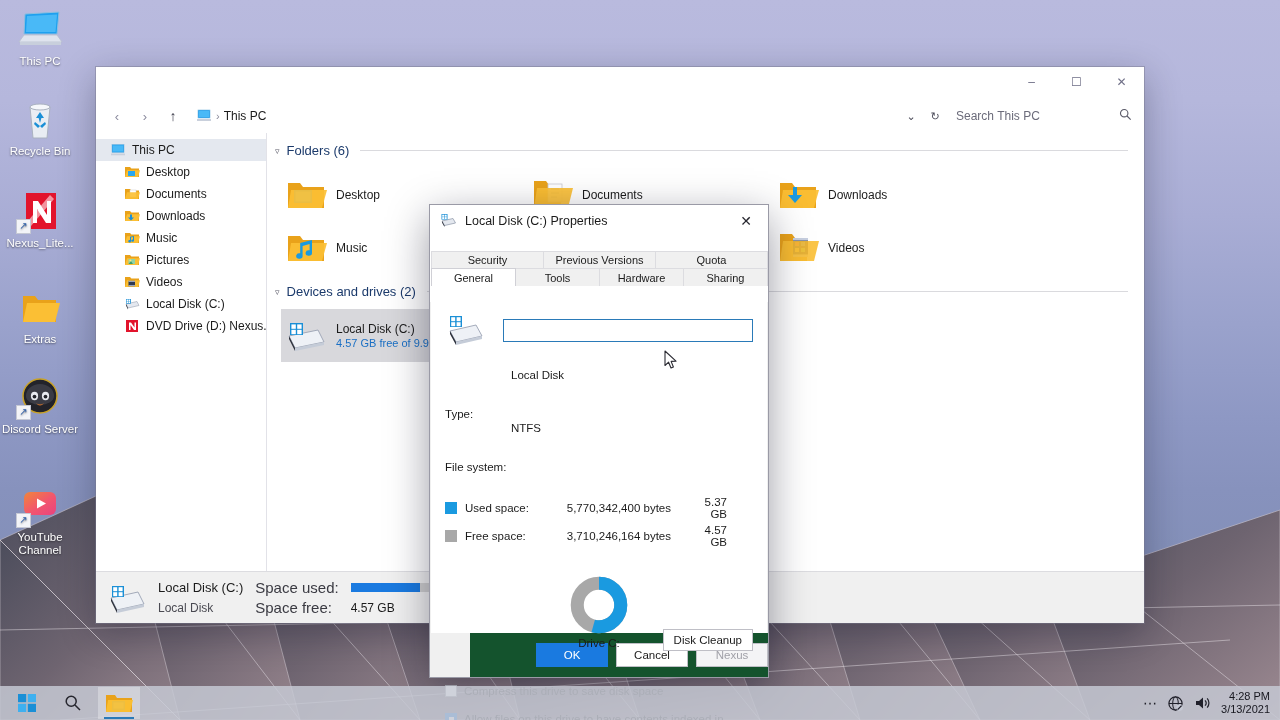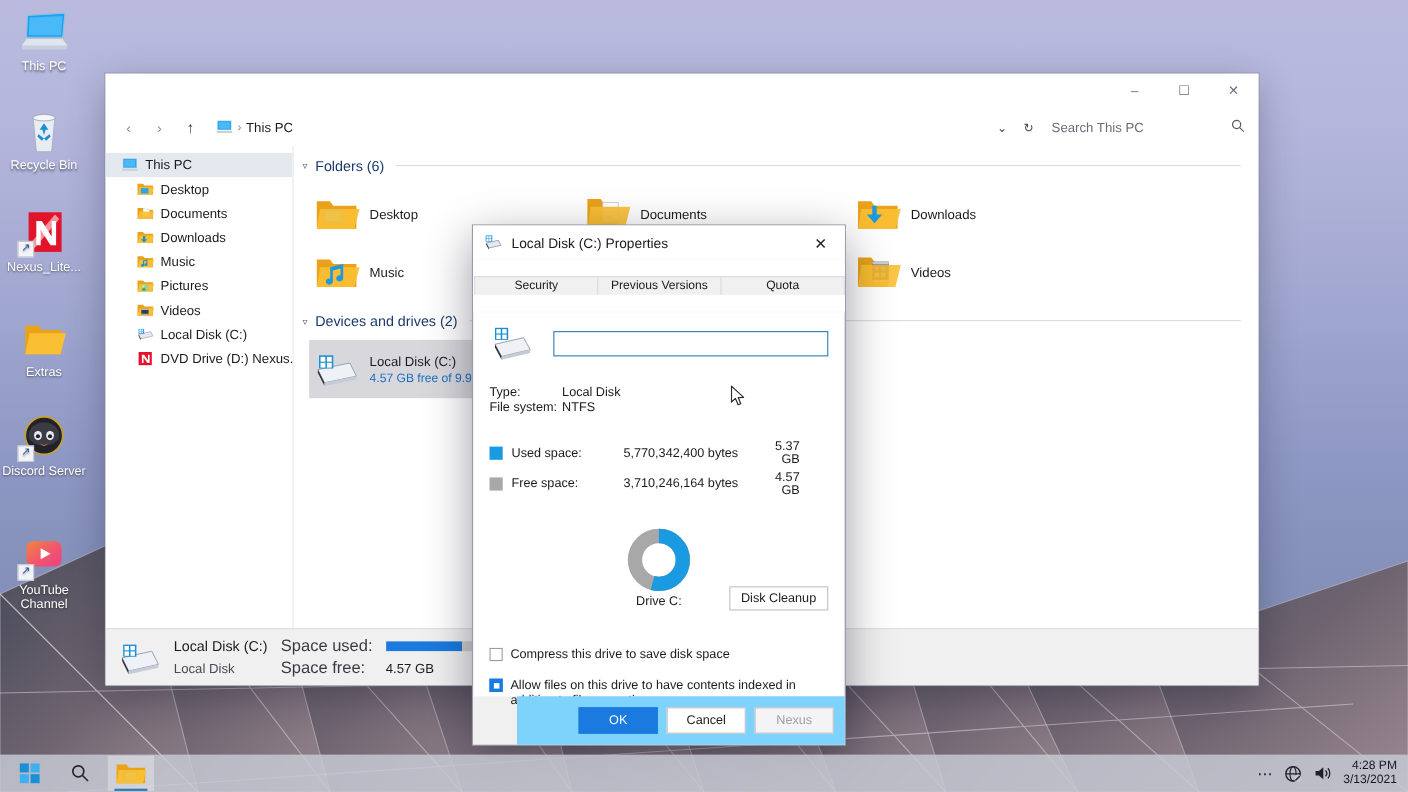--- a/index.html
+++ b/index.html
@@ -186,21 +186,21 @@
   .hr { height: 1px; background: #e6e6ea; margin: 10px 0; }
   #vol-row { display: flex; align-items: center; gap: 16px; }
   #vol-ico { width: 42px; height: 34px; position: relative; flex: 0 0 42px; }
   #vol-input {
     flex: 1 1 auto; height: 23px; background: #ffffff;
     border: 1px solid #2a7ab8; outline: none;
     font-family: "Liberation Sans", sans-serif; font-size: 12px;
     padding: 0 5px; color: #1b1b1b;
   }
   .kv { display: flex; font-size: 11.5px; color: #1b1b1b; margin: 1px 0; }
-  .kv .k { width: 66px; flex: 0 0 66px; }
+  .kv .k { width: 66px; flex: 0 0 66px; margin-top: 39px; }
   .srow {
     display: flex; align-items: center; font-size: 11.5px;
     color: #1b1b1b; margin: 2px 0;
   }
   .swatch { width: 12px; height: 12px; flex: 0 0 12px; margin-right: 8px; }
   .srow .lbl { width: 88px; flex: 0 0 88px; }
   .srow .bytes { width: 118px; flex: 0 0 118px; text-align: right; }
   .srow .gb { width: 56px; flex: 0 0 56px; text-align: right; padding-left: 14px; }
   .srow.cap .lbl { padding-left: 20px; width: 88px; }
 
@@ -228,23 +228,23 @@
   .chkbox.checked {
     background: #1a7ae0; border-color: #1a7ae0; position: relative;
   }
   .chkbox.checked::after {
     content: ""; position: absolute; left: 3px; top: 3px;
     width: 5px; height: 5px; background: #ffffff;
   }
   .chklabel { font-size: 11.5px; color: #1b1b1b; line-height: 14px; }
 
   #dlg-footer {
-    height: 44px; flex: 0 0 44px; background: #7dd3fc;
+    height: 44px; flex: 0 0 44px; background: #14532d;
     display: flex; align-items: center; justify-content: flex-end;
-    gap: 8px; padding-right: 10px; margin-left: 40px;
+    gap: 8px;  margin-left: 40px;
   }
   .dbtn {
     min-width: 72px; height: 24px; font-size: 11.5px;
     display: flex; align-items: center; justify-content: center;
     border: 1px solid #bfbfc6; background: #ffffff; color: #1b1b1b;
   }
   .dbtn.primary { background: #1a7ae0; border-color: #1a7ae0; color: #ffffff; }
   .dbtn.disabled { color: #a0a0a8; background: #f4f4f6; }
 
   
@@ -698,20 +698,26 @@
     <span id="dlg-title-txt">Local Disk (C:) Properties</span>
     <span id="dlg-close">✕</span>
   </div>
 
   <div id="dlg-tabs-wrap">
     <div class="tabrow">
       <div class="tab">Security</div>
       <div class="tab">Previous Versions</div>
       <div class="tab">Quota</div>
     </div>
+    <div class="tabrow row2">
+      <div class="tab active">General</div>
+      <div class="tab">Tools</div>
+      <div class="tab">Hardware</div>
+      <div class="tab">Sharing</div>
+    </div>
   </div>
   <div id="tabline"></div>
 
   <div id="dlg-page">
 
     <div id="vol-row">
       <span id="vol-ico">
         <svg viewBox="0 0 42 34" width="42" height="34">
           <path d="M5,17 L31,11 L37,22 L11,28 Z" fill="#eef1f6" stroke="#9aa2b2" stroke-width=".9"></path>
           <path d="M5,17 L11,28 L11,31 L5,20 Z" fill="#2b2f3a"></path>

